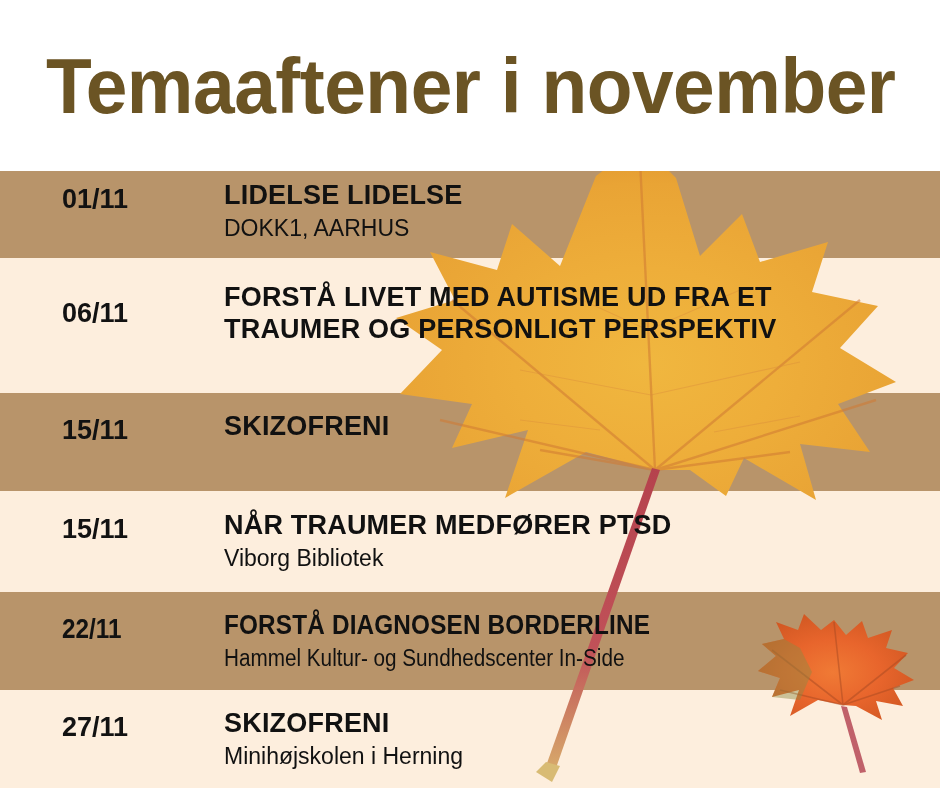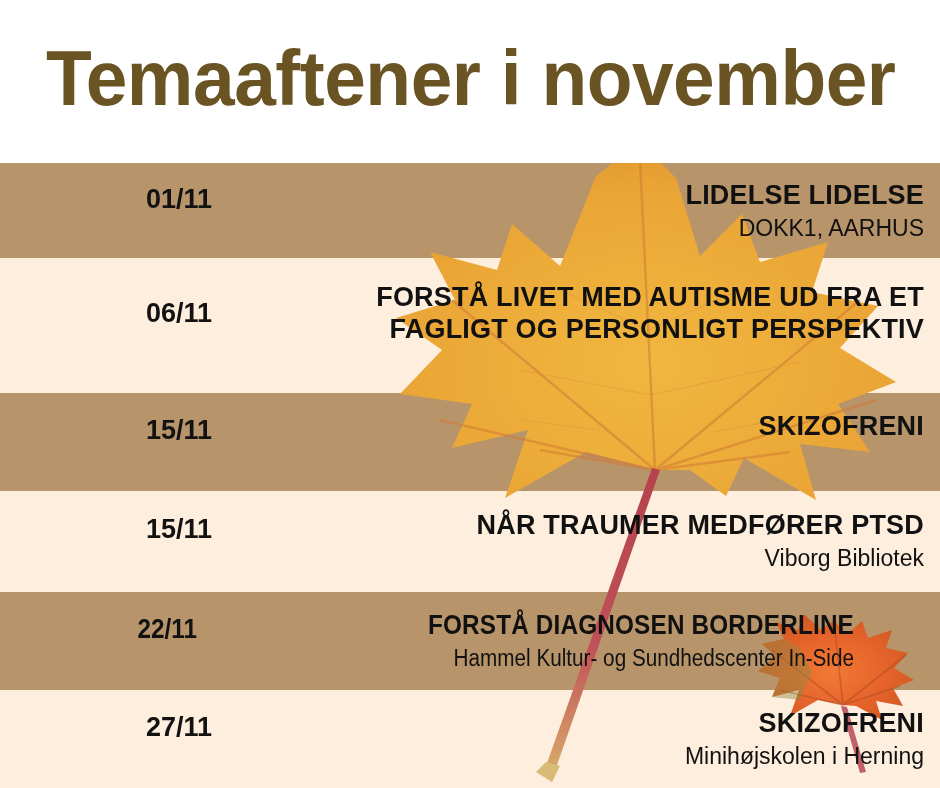--- a/index.html
+++ b/index.html
@@ -18,21 +18,21 @@
     width: 940px;
     height: 788px;
     background: #ffffff;
     overflow: hidden;
   }
 
   
   .header {
     position: absolute;
     left: 0;
-    top: 8px;
+    top: 16px;
     width: 940px;
     height: 155px;
     background: #ffffff;
     z-index: 5;
   }
   .poster-title {
     position: absolute;
     left: 46px;
     top: 28px;
     width: 860px;
@@ -77,21 +77,20 @@
   .leaf-layer svg { display: block; }
 
   
   .rows {
     position: absolute;
     left: 0;
     top: 0;
     width: 940px;
     height: 788px;
     z-index: 4;
-    text-align: right;
   }
   .row {
     position: absolute;
     left: 0;
     width: 940px;
     display: block;
   }
   .row-date {
     position: absolute;
     left: 62px;
@@ -233,21 +232,21 @@
       <div class="row-body" style="top:24px;">
         <div class="row-title">LIDELSE LIDELSE</div>
         <div class="row-venue">DOKK1, AARHUS</div>
       </div>
     </div>
 
     <div class="row" style="top:258px;height:135px;">
       <div class="row-date" style="top:40px;">06/11</div>
       <div class="row-body" style="top:23px;">
         <div class="row-title">FORSTÅ LIVET MED AUTISME UD FRA ET</div>
-        <div class="row-title">FAGLIGT OG PERSONLIGT PERSPEKTIV</div>
+        <div class="row-title">TRAUMER OG PERSONLIGT PERSPEKTIV</div>
       </div>
     </div>
 
     <div class="row" style="top:393px;height:98px;">
       <div class="row-date" style="top:22px;">15/11</div>
       <div class="row-body" style="top:17px;">
         <div class="row-title">SKIZOFRENI</div>
       </div>
     </div>
 

